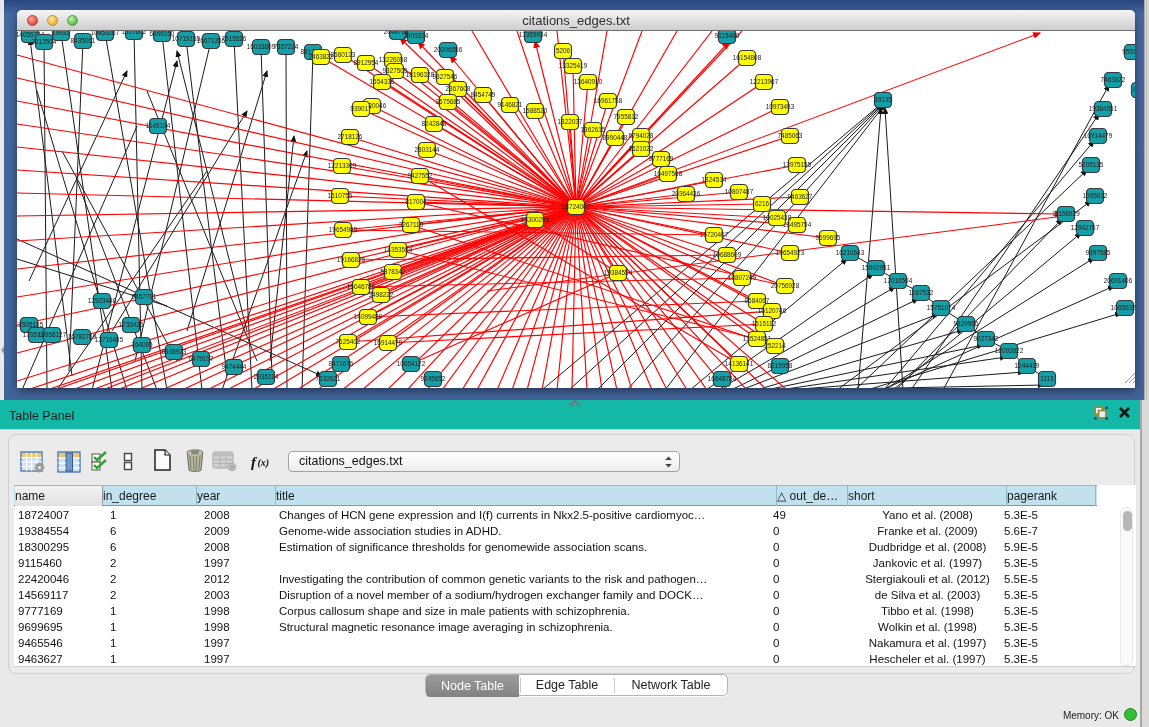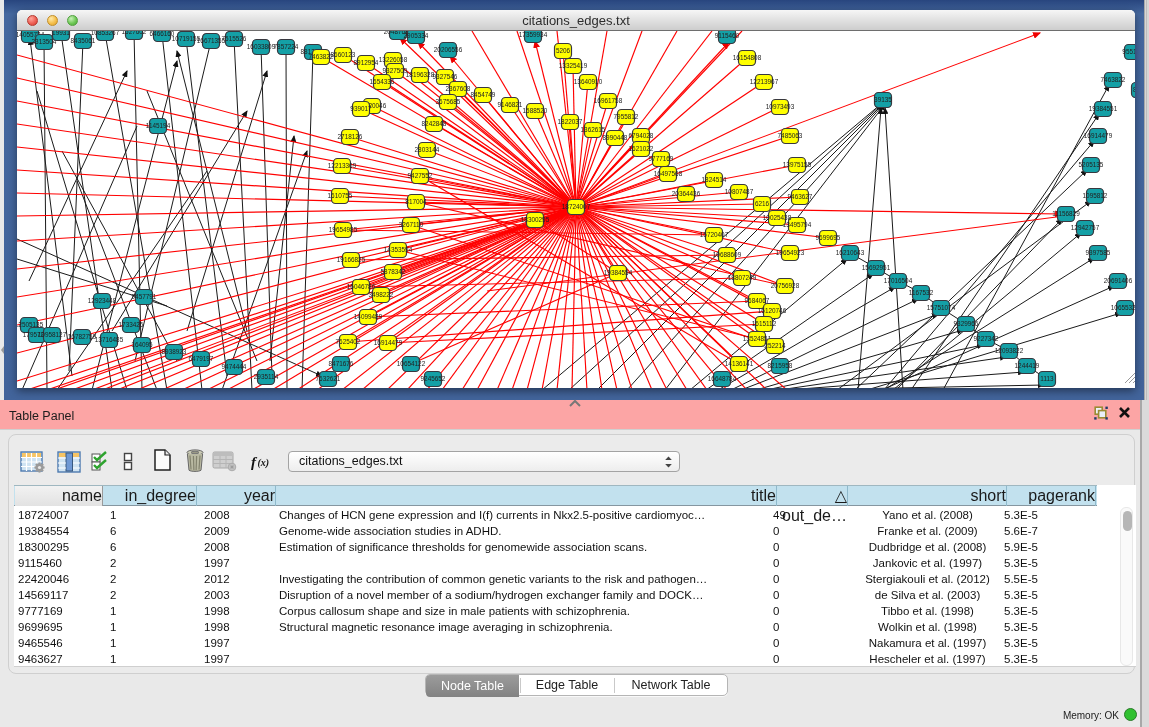--- a/index.html
+++ b/index.html
@@ -2,25 +2,25 @@
 <html><head><meta charset="utf-8"><style>
 *{margin:0;padding:0;box-sizing:border-box}
 body{width:1149px;height:727px;position:relative;overflow:hidden;background:#e9e9e9;font-family:"Liberation Sans",sans-serif}
 .blue{position:absolute;left:4px;top:0;width:1140px;height:400px;background:linear-gradient(180deg,#28457e 0,#45689f 14px,#42649b 100%)}
 .rstrip{position:absolute;right:0;top:0;width:5px;height:400px;background:#d6d6d6;border-left:1px solid #a9a9a9}
 .win{position:absolute;left:17px;top:10px;width:1118px;height:378px;border-radius:5px 5px 0 0;box-shadow:0 3px 9px rgba(0,0,0,.45);background:#fff;overflow:hidden}
 .tbar{position:absolute;left:0;top:0;width:100%;height:21px;background:linear-gradient(180deg,#f6f6f6 0,#e3e3e3 45%,#cdcdcd 100%);border-bottom:1px solid #6e6e6e;border-radius:5px 5px 0 0}
 .tl{position:absolute;top:5px;width:11px;height:11px;border-radius:50%}
 .title{position:absolute;width:100%;text-align:center;top:3px;font-size:13px;color:#2d2d2d}
 .tpanel{position:absolute;left:0;top:400px;width:1141px;height:327px;background:#e9e9e9}
-.tphead{position:absolute;left:0;top:0;width:100%;height:30px;background:#fca5a5;border-bottom:1px solid #d0d0d0}
+.tphead{position:absolute;left:0;top:0;width:100%;height:30px;background:#14b8a6;border-bottom:1px solid #d0d0d0}
 .tphead .lbl{position:absolute;left:9px;top:9px;font-size:12.5px;color:#1d1d1d}
 .container{position:absolute;left:8px;top:434px;width:1127px;height:240px;background:#ebebeb;border:1px solid #cfcfcf;border-radius:8px}
 .thead{position:absolute;left:14px;top:485px;width:1083px;height:21px;background:#c2e1ee;border-top:1px solid #9fb7c0;border-bottom:1px solid #8596a0}
-.hcell{position:absolute;top:0;height:20px;font-size:16px;color:#1a1a1a;text-align:right;line-height:20px;border-right:1px solid #8fb9cb}
+.hcell{position:absolute;top:0;height:20px;font-size:12px;color:#1a1a1a;text-align:left;line-height:20px;border-right:1px solid #8fb9cb}
 .hcell.gray{background:linear-gradient(180deg,#f2f2f2,#e2e2e2);border-right:1px solid #9a9a9a}
 .twhite{position:absolute;left:14px;top:485px;width:1122px;height:182px;background:#fff;border-bottom:1px solid #cfcfcf}
 .trow{position:absolute;left:0;width:1149px;height:16px;font-size:11.5px;color:#111}
 .trow span{position:absolute;top:1px;white-space:nowrap}
 .sbar{position:absolute;left:1120px;top:507px;width:13px;height:159px;background:#fafafa;border:1px solid #e8e8e8;border-radius:6px}
 .sthumb{position:absolute;left:2px;top:3px;width:9px;height:20px;border-radius:5px;background:#b6b6b6}
 .tabs{position:absolute;left:425px;top:674px;width:303px;height:22px;background:#fff;border:1px solid #b5b5b5;border-radius:5px;box-shadow:0 1px 0 rgba(255,255,255,.7)}
 .tabs .seg{position:absolute;top:0;height:100%;font-size:12.5px;color:#222;text-align:center;line-height:21px}
 .seg.sel{background:linear-gradient(180deg,#9c9c9c,#828282);color:#fff;border-radius:4px 0 0 4px;top:0;height:22px;left:0;line-height:22px}
 .vdiv{position:absolute;top:3px;width:1px;height:15px;background:#c9c9c9}

